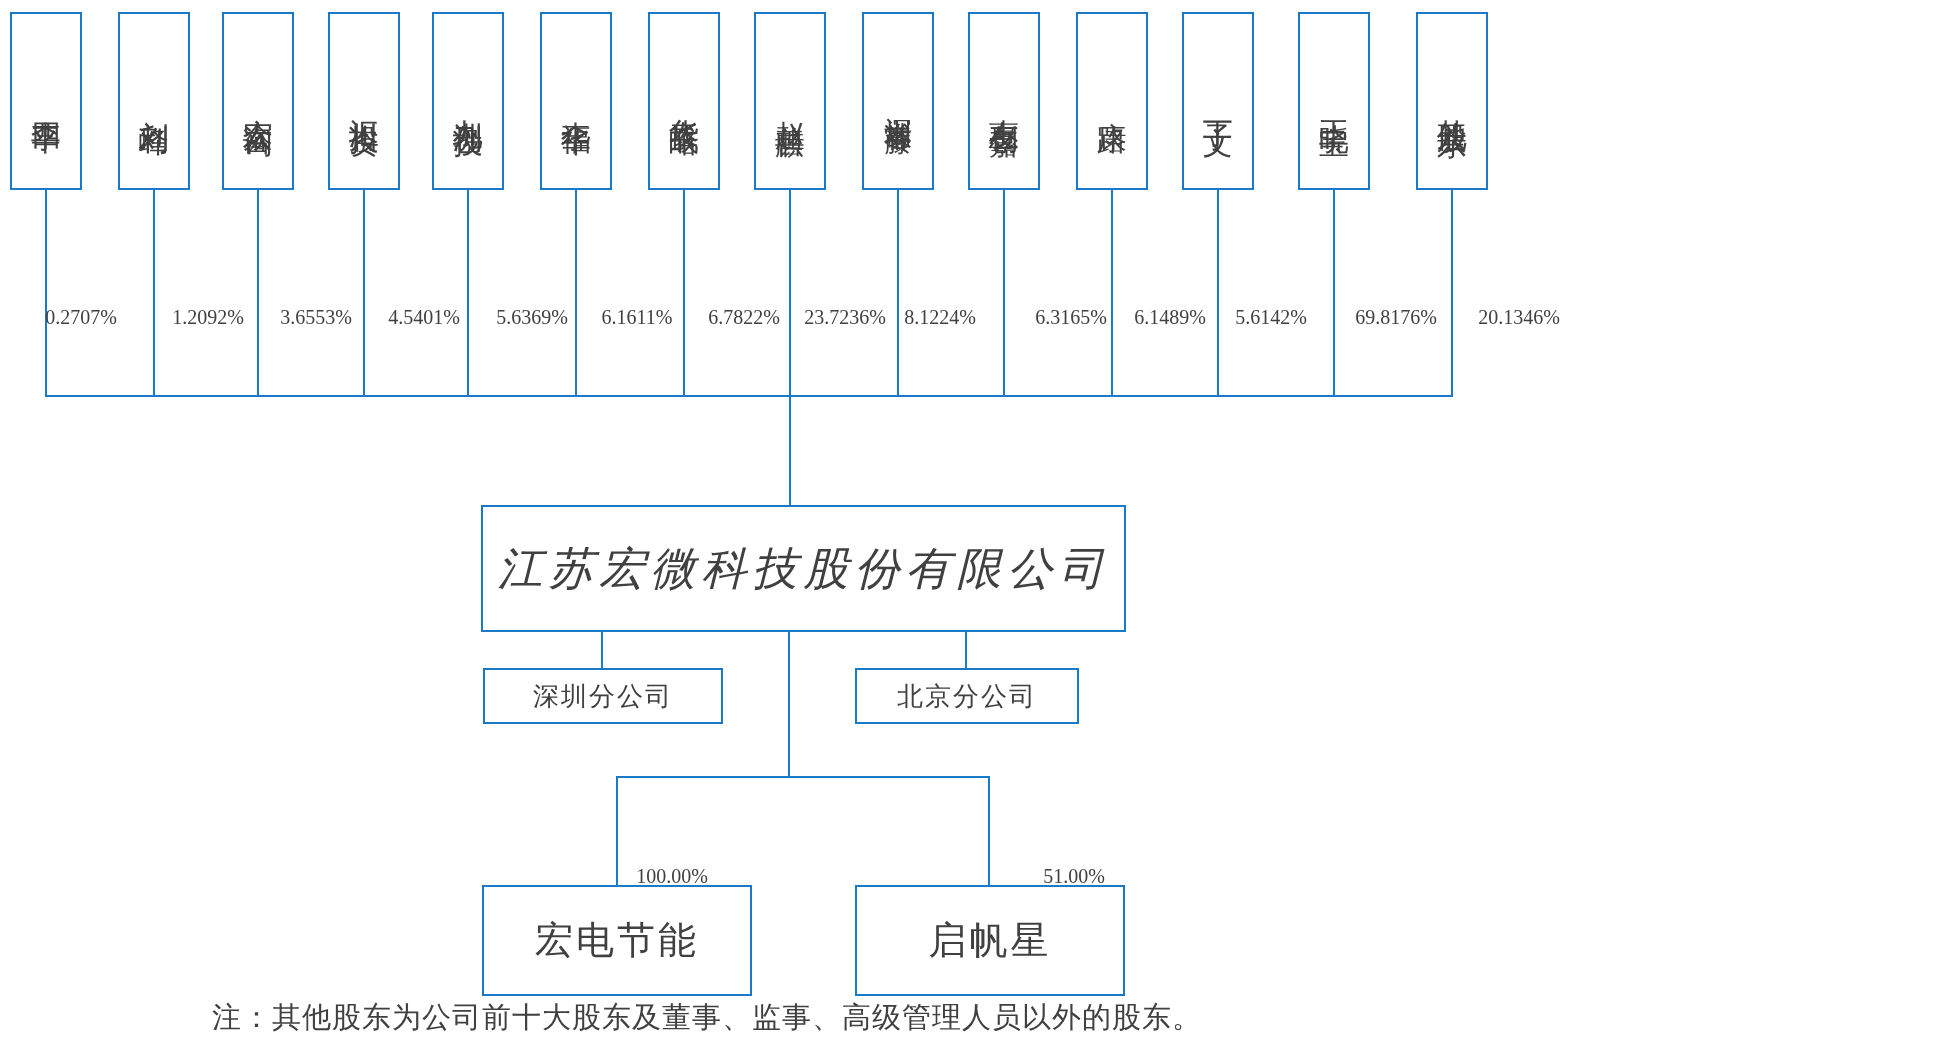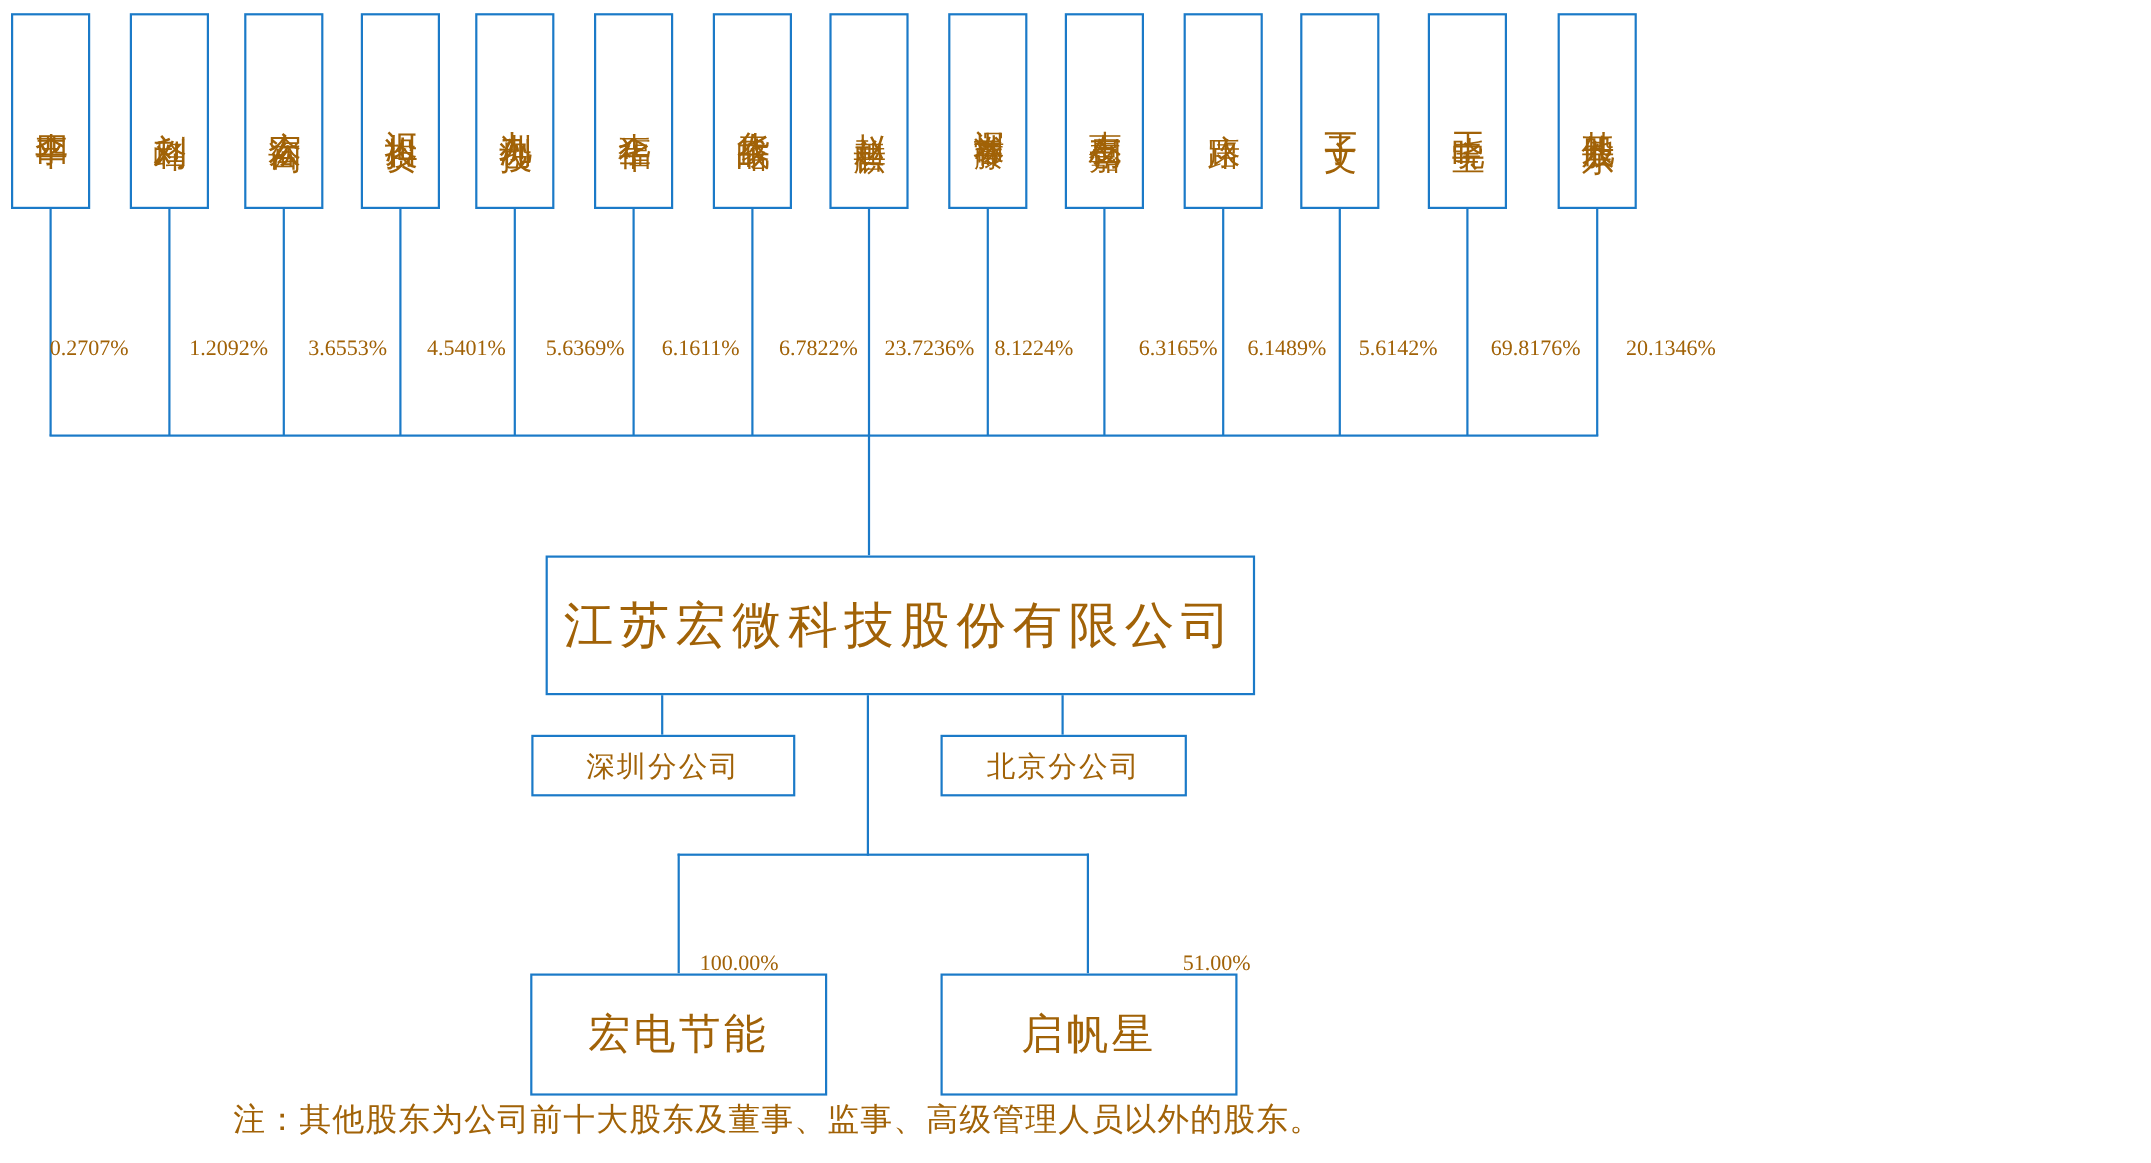--- a/index.html
+++ b/index.html
@@ -1,33 +1,33 @@
 <!DOCTYPE html>
 <html><head>
 <meta charset="utf-8">
 <style>
   html,body { margin:0; padding:0; background:#ffffff; }
   .canvas {
     position:relative; width:1837px; height:1057px; background:#ffffff;
-    font-family:"Liberation Serif","DejaVu Serif",serif; color:#a16207;
+    font-family:"Liberation Serif","DejaVu Serif",serif; color:#404040;
     overflow:hidden;
   }
   .box {
     position:absolute; border:2px solid #1b7ac8; background:#ffffff;
     box-sizing:border-box; display:flex; align-items:center; justify-content:center;
   }
   .sh-box { width:72px; height:178px; top:12px; }
   .vtext {
     writing-mode:vertical-rl; text-orientation:upright;
     font-size:30px; line-height:1.05; letter-spacing:3px;
   }
   .vline { position:absolute; width:2px; background:#1b7ac8; }
   .hline { position:absolute; height:2px; background:#1b7ac8; }
   .pct { position:absolute; width:130px; top:306px; font-size:20px; text-align:center; white-space:nowrap; }
-  .company-box { left:496px; top:505px; width:645px; height:127px; }
+  .company-box { left:481px; top:505px; width:645px; height:127px;font-style:italic; }
   .company-box .ctext { font-size:45px; letter-spacing:6px; white-space:nowrap; }
   .branch-box { top:668px; height:56px; }
   .branch-box .btext { font-size:26px; letter-spacing:2px; white-space:nowrap; }
   .sub-box { top:885px; width:270px; height:111px; }
   .sub-box .stext { font-size:38px; letter-spacing:3px; white-space:nowrap; }
   .sub-pct { position:absolute; width:120px; top:845px; font-size:20px; text-align:center; white-space:nowrap;margin-top:20px; }
   .note { position:absolute; left:212px; top:998px; font-size:29px; letter-spacing:1px; white-space:nowrap; }
 </style>
 </head>
 <body>
@@ -126,21 +126,21 @@
   </div>
 
   <div class="vline" style="left:788px;top:632px;height:146px"></div>
 
   <div class="hline" style="left:616px;top:776px;width:374px"></div>
 
   <div class="vline" style="left:616px;top:776px;height:109px"></div>
   <div class="vline" style="left:988px;top:776px;height:109px"></div>
 
   <div class="sub-pct" style="left:612px">100.00%</div>
-  <div class="sub-pct" style="left:1046px">51.00%</div>
+  <div class="sub-pct" style="left:1014px">51.00%</div>
 
   <div class="box sub-box" style="left:855px">
     <span class="stext">启帆星</span>
   </div>
   <div class="box sub-box" style="left:482px">
     <span class="stext">宏电节能</span>
   </div>
 
   <div class="note">注：其他股东为公司前十大股东及董事、监事、高级管理人员以外的股东。</div>
 

